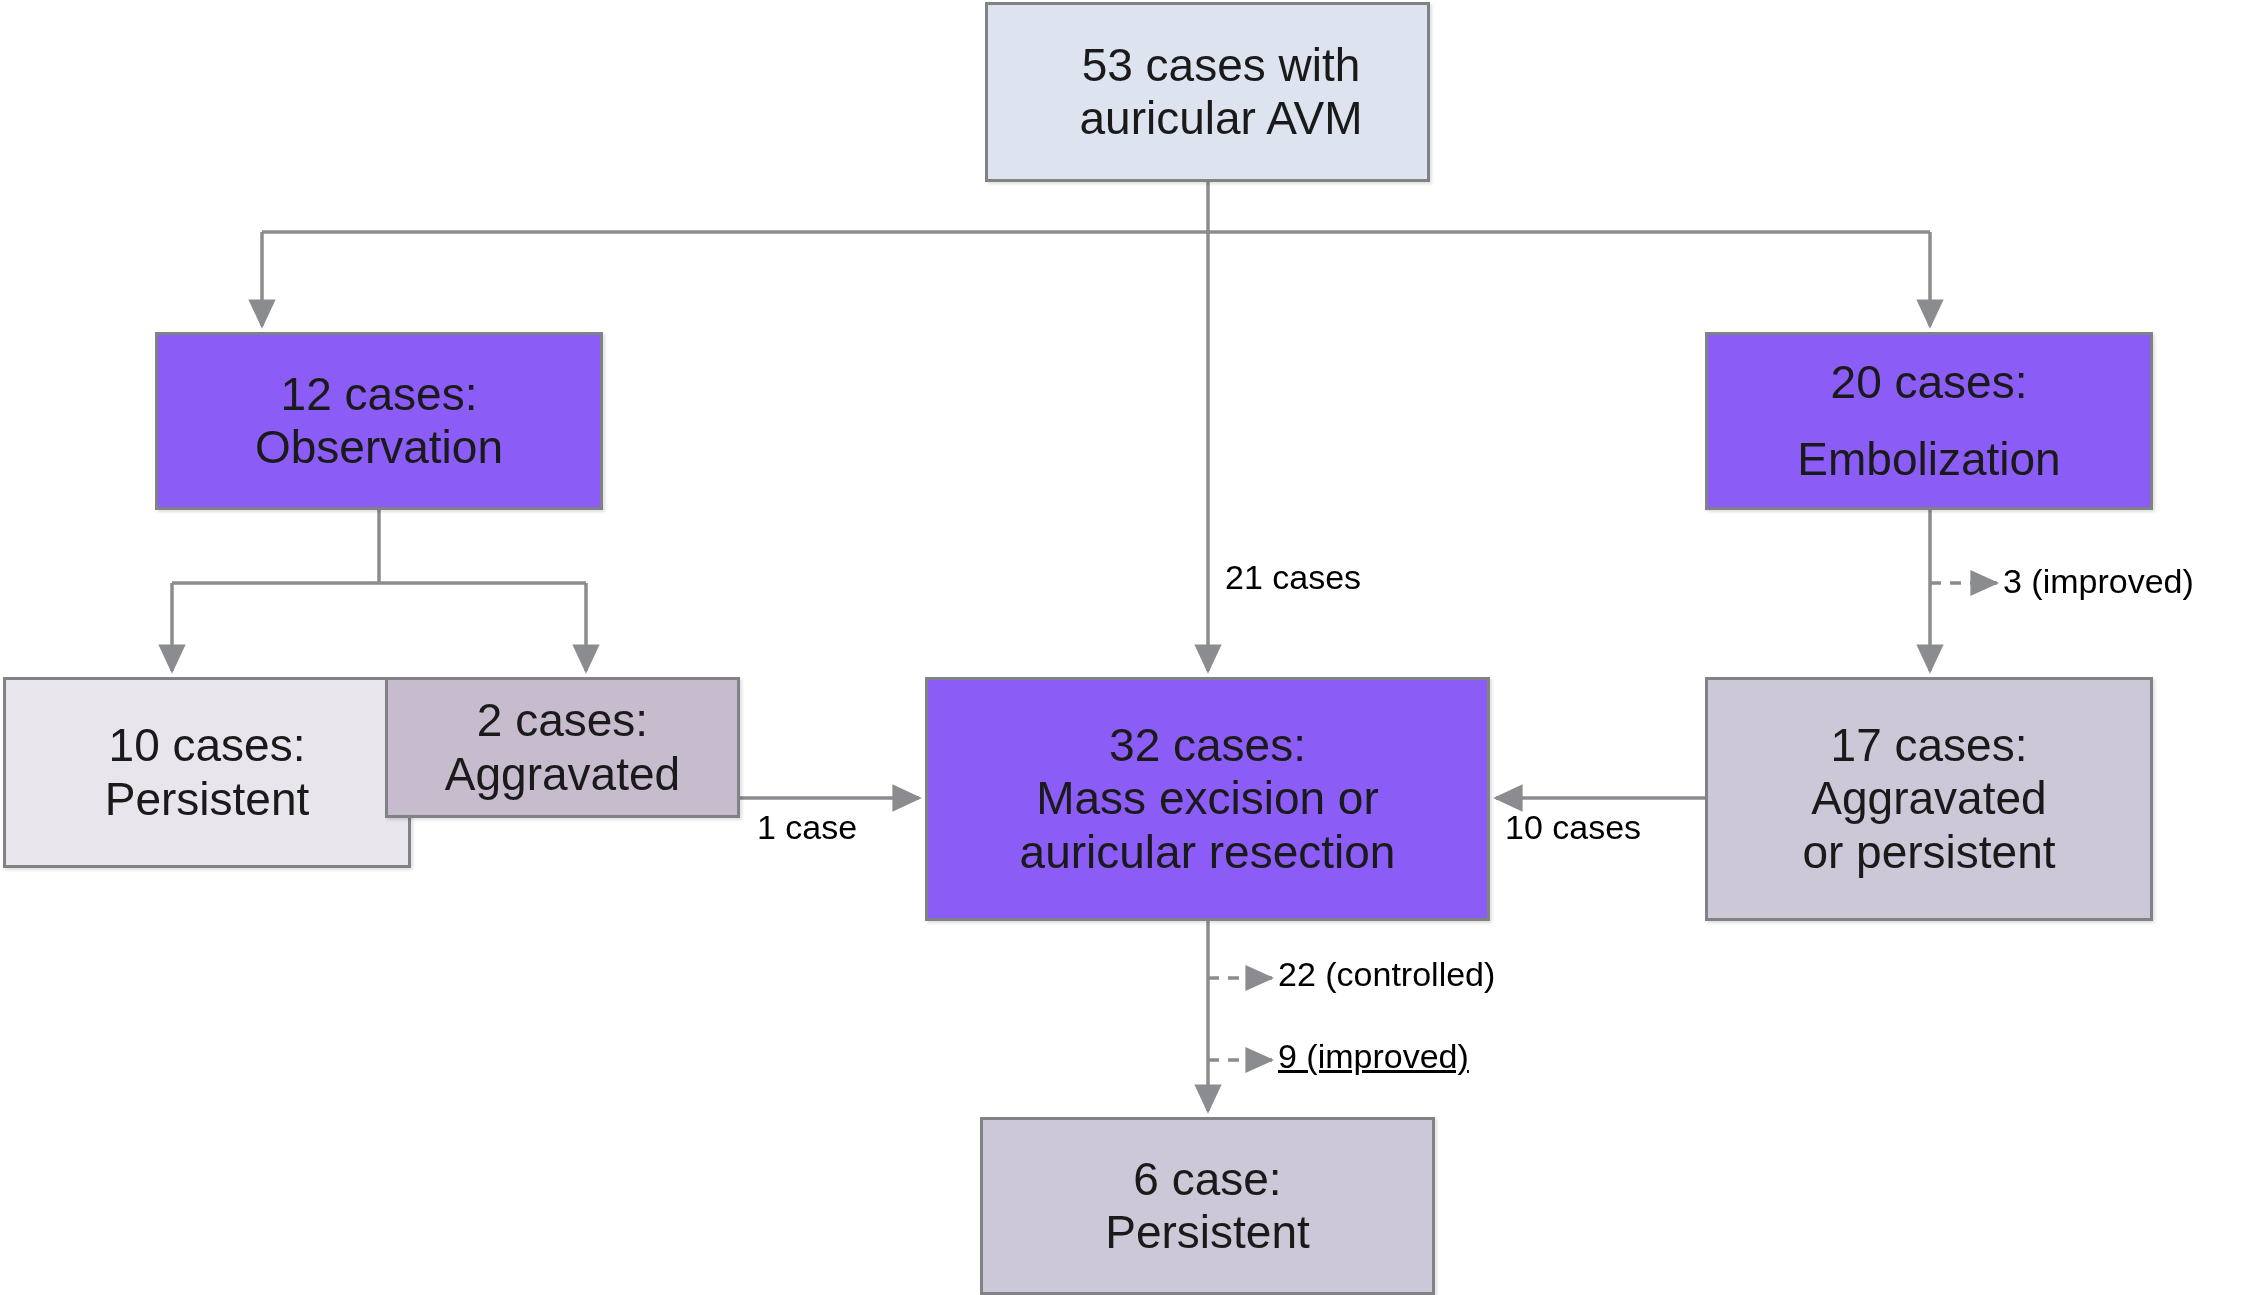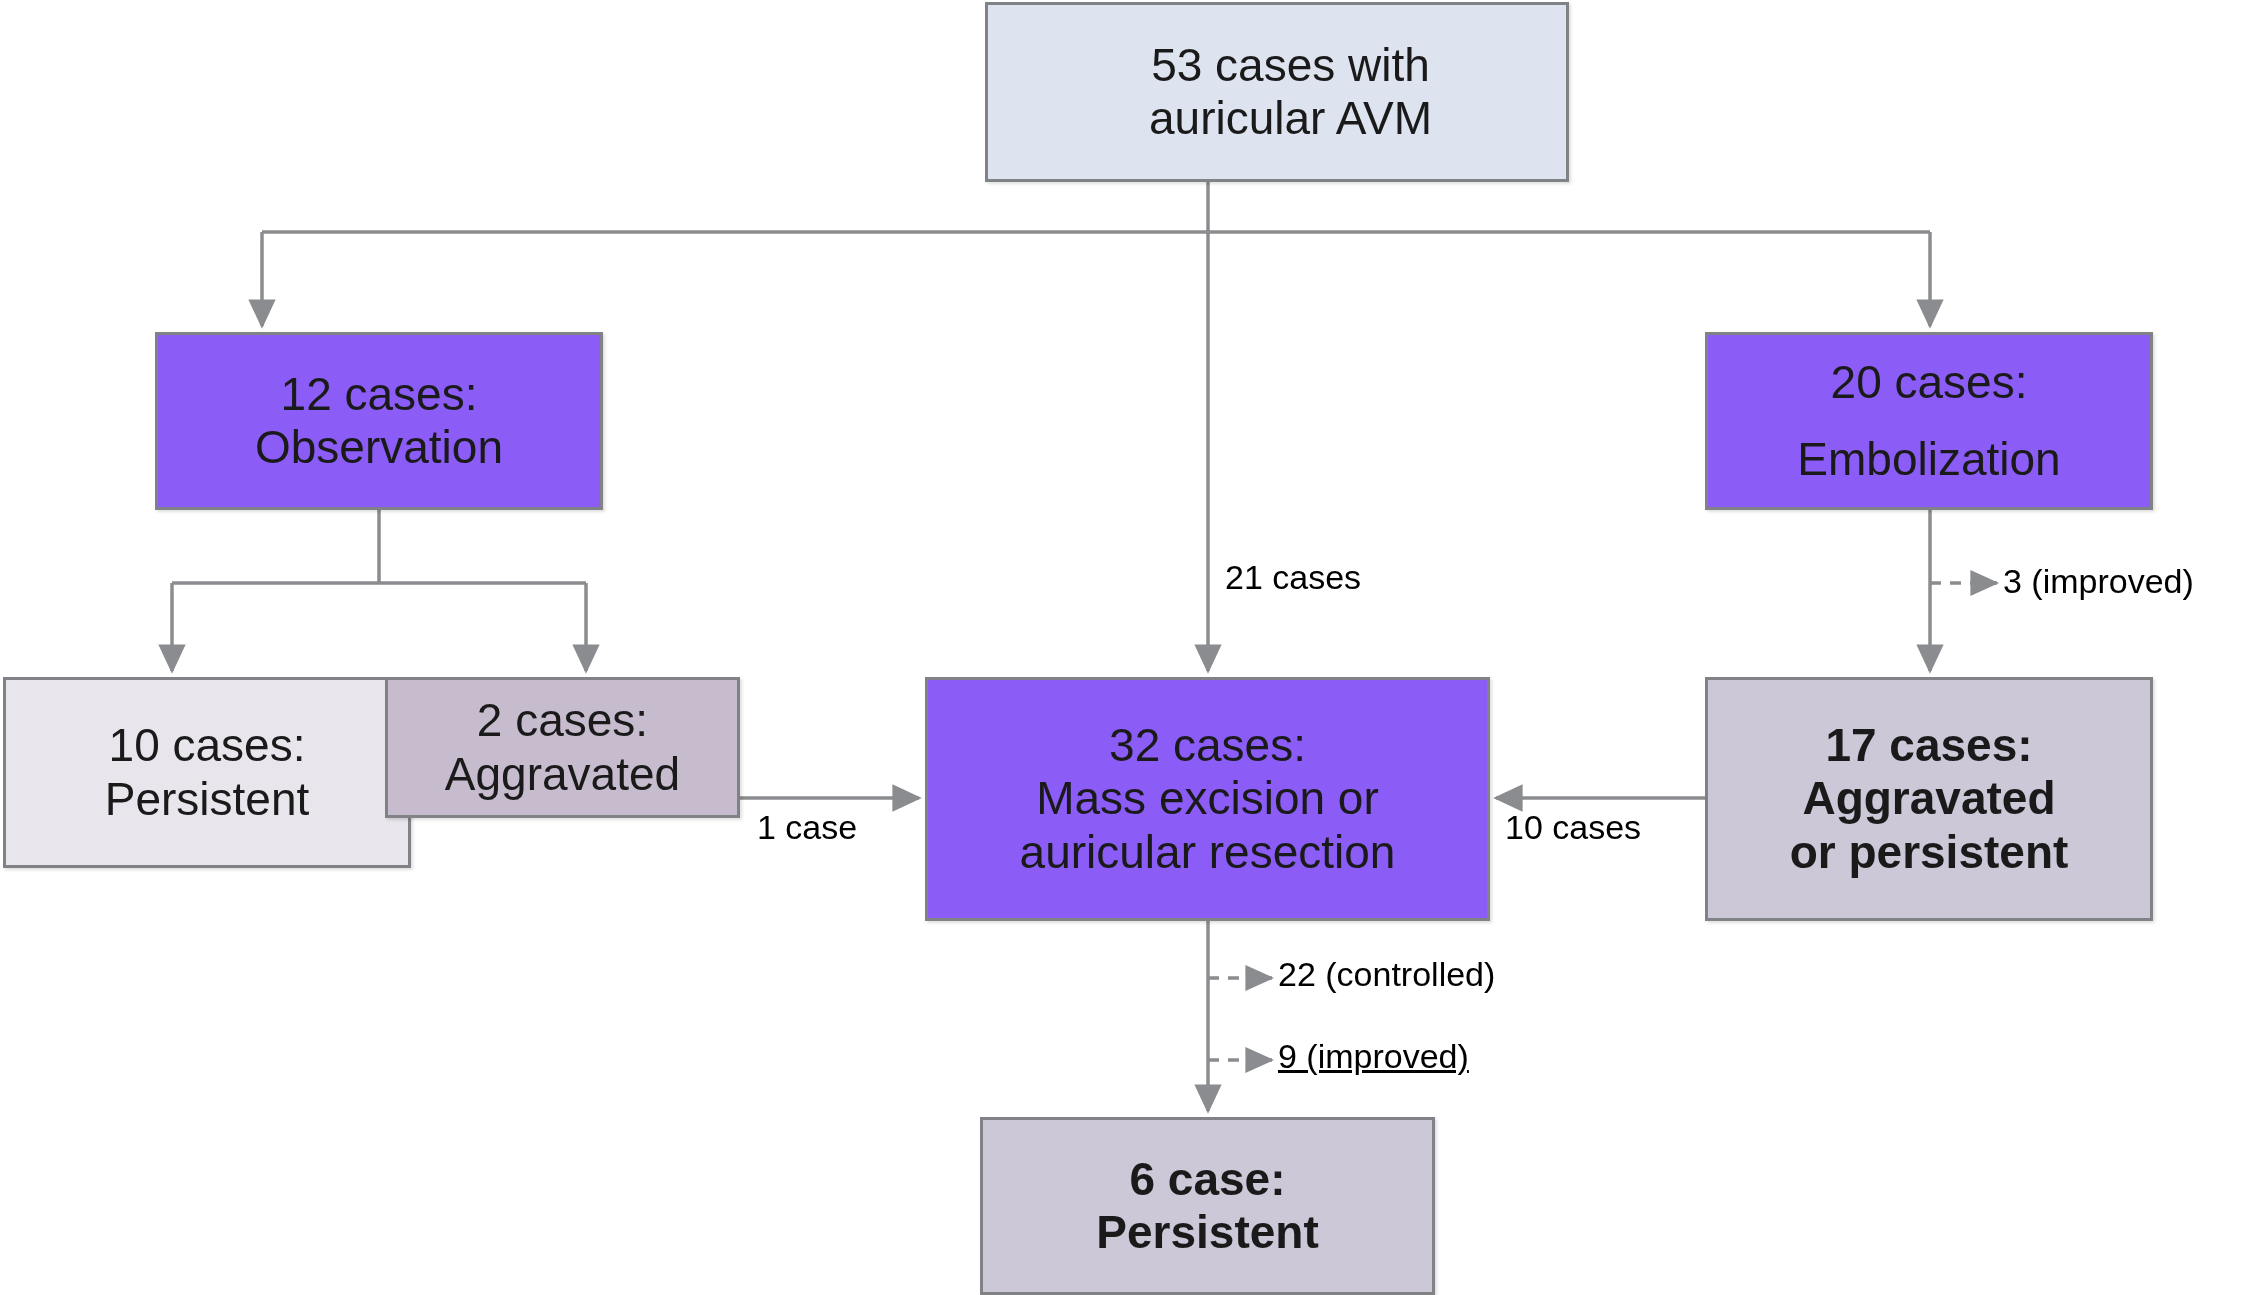--- a/index.html
+++ b/index.html
@@ -38,31 +38,31 @@
     line-height: 1.16;
     box-shadow: 2px 2px 3px rgba(0,0,0,0.13);
   }
   .node .line {
     display: block;
     white-space: nowrap;
   }
   .n-blue   { background: #dde3ef; }
   .n-green  { background: #8b5cf6; }
   .n-purple { background: #c6bcce; }
-  .n-purple-light { background: #cdc8d7; font-weight: bold; }
+  .n-purple-light { background: #cdc8d7; }
   .n-lilac  { background: #e8e5ec; }
 
   .edge-label {
     position: absolute;
     font-size: 34px;
     color: #000000;
     white-space: nowrap;
   }
 
-  #node-root      { left: 985px;  top: 2px;    width: 584px;  height: 180px; font-size: 46px; padding-left: 27px; }
+  #node-root      { left: 985px;  top: 2px;    width: 445px;  height: 180px; font-size: 46px; padding-left: 27px; }
   #node-observation { left: 155px; top: 332px;  width: 448px;  height: 178px; font-size: 46px; }
   #node-embolization{ left: 1705px;top: 332px;  width: 448px;  height: 178px; font-size: 46px; gap: 24px; }
   #node-persistent10{ left: 3px;   top: 677px;  width: 408px;  height: 191px; font-size: 46px; }
   #node-aggravated2 { left: 385px; top: 677px;  width: 355px;  height: 141px; font-size: 46px; }
   #node-excision    { left: 925px; top: 677px;  width: 565px;  height: 244px; font-size: 46px; }
   #node-aggravated17{ left: 1705px;top: 677px;  width: 448px;  height: 244px; font-size: 46px; }
   #node-persistent1 { left: 980px; top: 1117px; width: 455px;  height: 178px; font-size: 46px; }
 
   #lbl-21cases   { left: 1225px; top: 558px; }
   #lbl-1case     { left: 757px;  top: 808px; }

